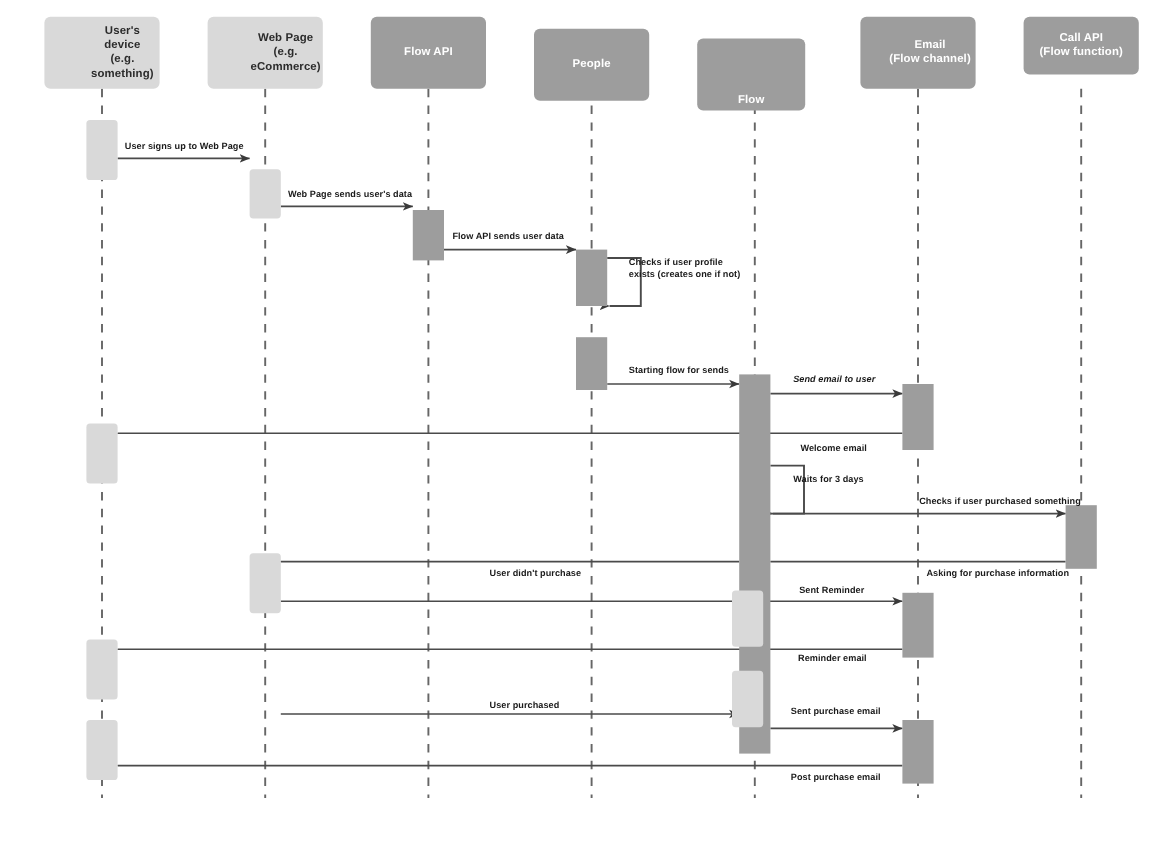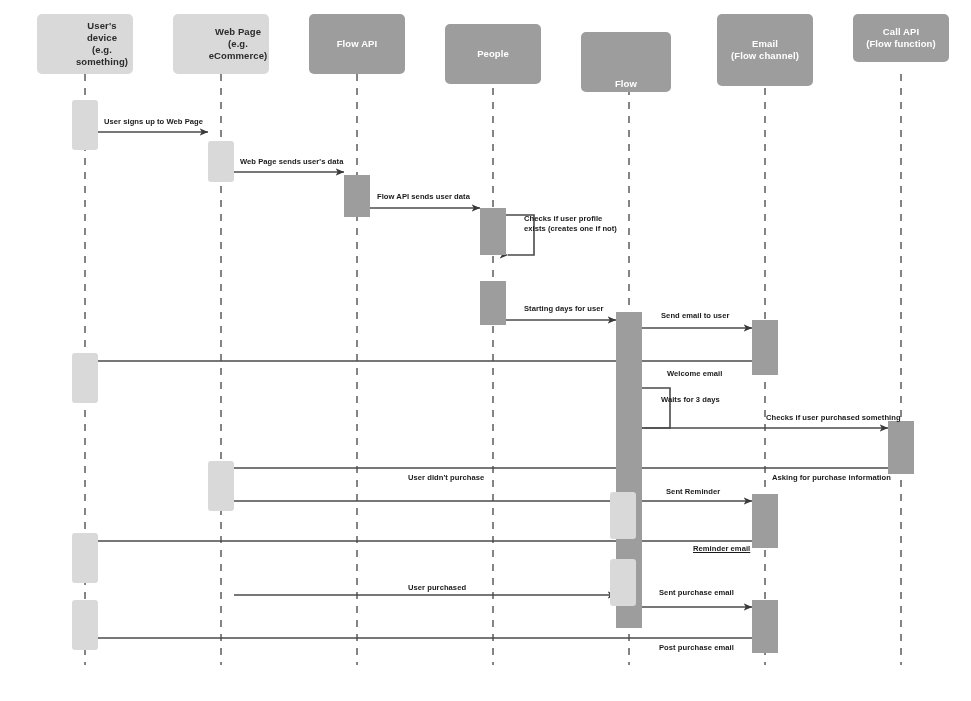--- a/index.html
+++ b/index.html
@@ -146,48 +146,48 @@
       <div class="lane-head system" style="left: 445px; top: 24px; width: 96px; height: 60px;">
         <div>
           <div>People</div>
         </div>
       </div>
       <div class="lane-head system" style="left: 581px; top: 32px; width: 90px; height: 60px; align-items: flex-end;">
         <div>
           <div>Flow</div>
         </div>
       </div>
-      <div class="lane-head system" style="left: 717px; top: 14px; width: 96px; height: 72px;">
+      <div class="lane-head system" style="left: 717px; top: 14px; width: 96px; height: 60px; justify-content: flex-end;">
         <div>
           <div>Email</div>
           <div>(Flow channel)</div>
         </div>
       </div>
       <div class="lane-head system" style="left: 853px; top: 14px; width: 96px; height: 48px;">
         <div>
           <div>Call API</div>
           <div>(Flow function)</div>
         </div>
       </div>
     </div>
   <div id="labels-layer">
       <div class="msg-label" style="left: 104px; top: 117px;">User signs up to Web Page</div>
       <div class="msg-label" style="left: 240px; top: 157px;">Web Page sends user's data</div>
       <div class="msg-label" style="left: 377px; top: 192px;">Flow API sends user data</div>
       <div class="msg-label wrap" style="left: 524px; top: 214px;">
         <div>Checks if user profile</div>
         <div>exists (creates one if not)</div>
       </div>
-      <div class="msg-label" style="left: 524px; top: 304px;">Starting days for user</div>
-      <div class="msg-label" style="left: 661px; top: 311px;">Send email to user</div>
+      <div class="msg-label" style="left: 524px; top: 304px;">Starting flow for sends</div>
+      <div class="msg-label" style="left: 661px; top: 311px; font-style: italic;">Send email to user</div>
       <div class="msg-label" style="left: 667px; top: 369px;">Welcome email</div>
       <div class="msg-label" style="left: 661px; top: 395px;">Waits for 3 days</div>
       <div class="msg-label" style="left: 766px; top: 413px;">Checks if user purchased something</div>
       <div class="msg-label" style="left: 772px; top: 473px;">Asking for purchase information</div>
       <div class="msg-label" style="left: 408px; top: 473px;">User didn't purchase</div>
       <div class="msg-label" style="left: 666px; top: 487px;">Sent Reminder</div>
-      <div class="msg-label" style="left: 693px; top: 544px; text-decoration: underline;">Reminder email</div>
+      <div class="msg-label" style="left: 665px; top: 544px;">Reminder email</div>
       <div class="msg-label" style="left: 408px; top: 583px;">User purchased</div>
       <div class="msg-label" style="left: 659px; top: 588px;">Sent purchase email</div>
       <div class="msg-label" style="left: 659px; top: 643px;">Post purchase email</div>
     </div>
 
 </div>
 
 </body></html>

